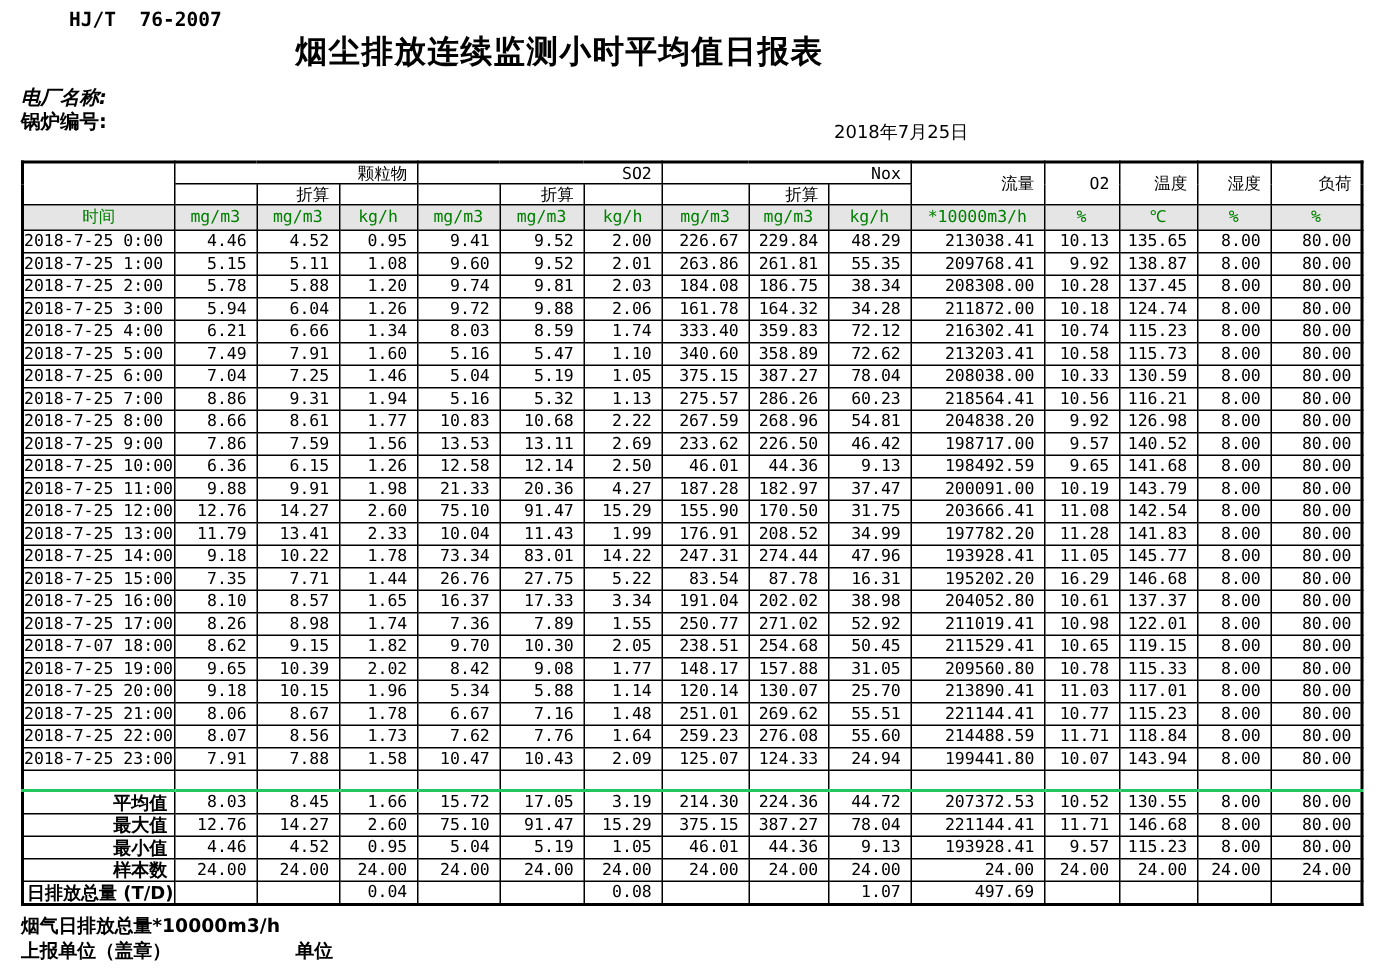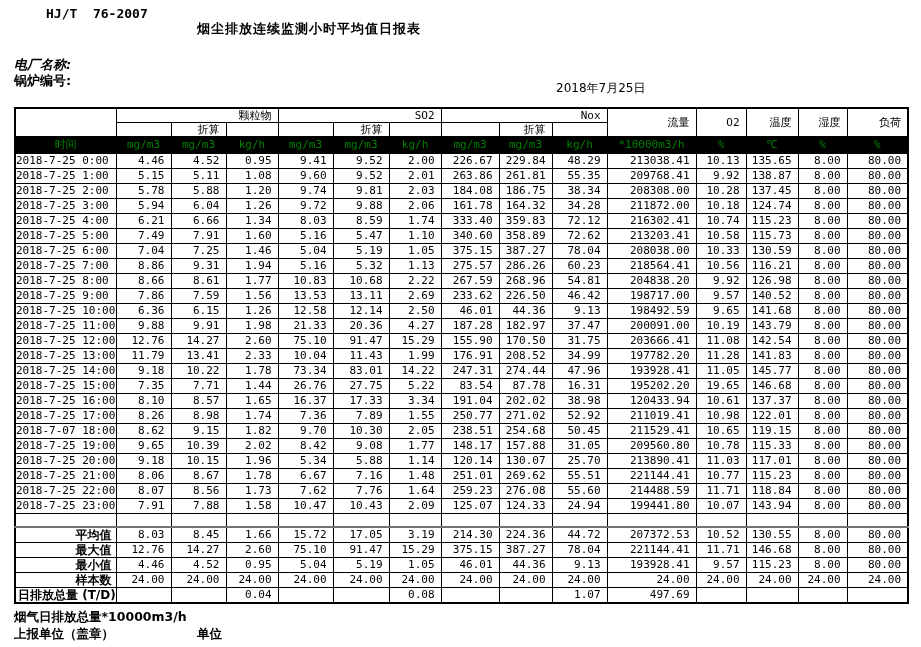--- a/index.html
+++ b/index.html
@@ -3,21 +3,21 @@
 <meta charset="utf-8">
 <style>
   html,body{margin:0;padding:0;}
   body{
     width:921px;height:647px;position:relative;background:#ffffff;
     font-family:"DejaVu Sans","Liberation Sans",sans-serif;color:#000;
     overflow:hidden;
   }
   .abs{position:absolute;white-space:pre;}
   .std-code{left:14px;top:6px;font:bold 13px "DejaVu Sans Mono","Liberation Mono",monospace;padding-left:32px;}
-  .rpt-title{left:197px;top:20px;font-size:13px;font-weight:bold;letter-spacing:1px;}
+  .rpt-title{left:197px;top:20px;font-size:21px;font-weight:bold;letter-spacing:1px;}
   .plant-label{left:14px;top:56px;font-size:13px;font-weight:bold;font-style:italic;}
   .boiler-label{left:14px;top:72px;font-size:13px;font-weight:bold;text-align:center;}
   .rpt-date{left:556px;top:80px;font-size:12px;}
   .ft1{left:14px;top:609px;font-size:12.5px;font-weight:bold;}
   .ft2{left:14px;top:626px;font-size:12.5px;font-weight:bold;}
   .ft3{left:197px;top:626px;font-size:12.5px;font-weight:bold;}
 
   table.rpt{
     position:absolute;left:14px;top:107px;width:893px;
     border-collapse:collapse;table-layout:fixed;
@@ -26,29 +26,29 @@
   }
   table.rpt td{
     border:1px solid #000;overflow:hidden;white-space:nowrap;
     font:11px "DejaVu Sans Mono","Liberation Mono",monospace;
     padding:0 6px 0 0;text-align:right;vertical-align:middle;
   }
   thead td{text-align:center;padding:0;}
   tr.h1 td,tr.h2 td{height:13px;line-height:13px;}
   td.cn{font-family:"DejaVu Sans","Liberation Sans",sans-serif;font-weight:bold;font-size:12px;}
   tr.hu td{
-    height:16px;line-height:16px;background:#000000;color:#008000;
+    height:16px;line-height:16px;background:#e5e5e5;color:#008000;
     text-align:center;padding:0;
   }
   td.time-h{font-family:"DejaVu Sans","Liberation Sans",sans-serif;font-weight:bold;font-size:13px;color:#006600;}
   tbody.rows td{height:14px;line-height:14px;}
   tbody.rows td.time-cell{text-align:center;padding-right:10px;}
   tr.blank td{height:12px;}
   tbody.summary td{height:14px;line-height:14px;}
-  tbody.summary tr:first-child td{border-top:2px solid #737373;}
+  tbody.summary tr:first-child td{border-top:2px solid #22c55e;}
   tbody.summary td.slabel{
     font-family:"DejaVu Sans","Liberation Sans",sans-serif;font-weight:bold;font-size:12px;
     text-align:right;padding-right:4px;
   }
   tbody.summary tr.total-row td.slabel{text-align:center;padding-left:2px;}
 </style>
 </head>
 <body>
 
 <div class="abs std-code">HJ/T  76-2007</div>
@@ -377,37 +377,37 @@
         <td>7.35</td>
         <td>7.71</td>
         <td>1.44</td>
         <td>26.76</td>
         <td>27.75</td>
         <td>5.22</td>
         <td>83.54</td>
         <td>87.78</td>
         <td>16.31</td>
         <td>195202.20</td>
-        <td>19.65</td>
+        <td>16.29</td>
         <td>146.68</td>
         <td>8.00</td>
         <td>80.00</td>
       </tr>
       <tr>
         <td class="time-cell">2018-7-25 16:00</td>
         <td>8.10</td>
         <td>8.57</td>
         <td>1.65</td>
         <td>16.37</td>
         <td>17.33</td>
         <td>3.34</td>
         <td>191.04</td>
         <td>202.02</td>
         <td>38.98</td>
-        <td>120433.94</td>
+        <td>204052.80</td>
         <td>10.61</td>
         <td>137.37</td>
         <td>8.00</td>
         <td>80.00</td>
       </tr>
       <tr>
         <td class="time-cell">2018-7-25 17:00</td>
         <td>8.26</td>
         <td>8.98</td>
         <td>1.74</td>

